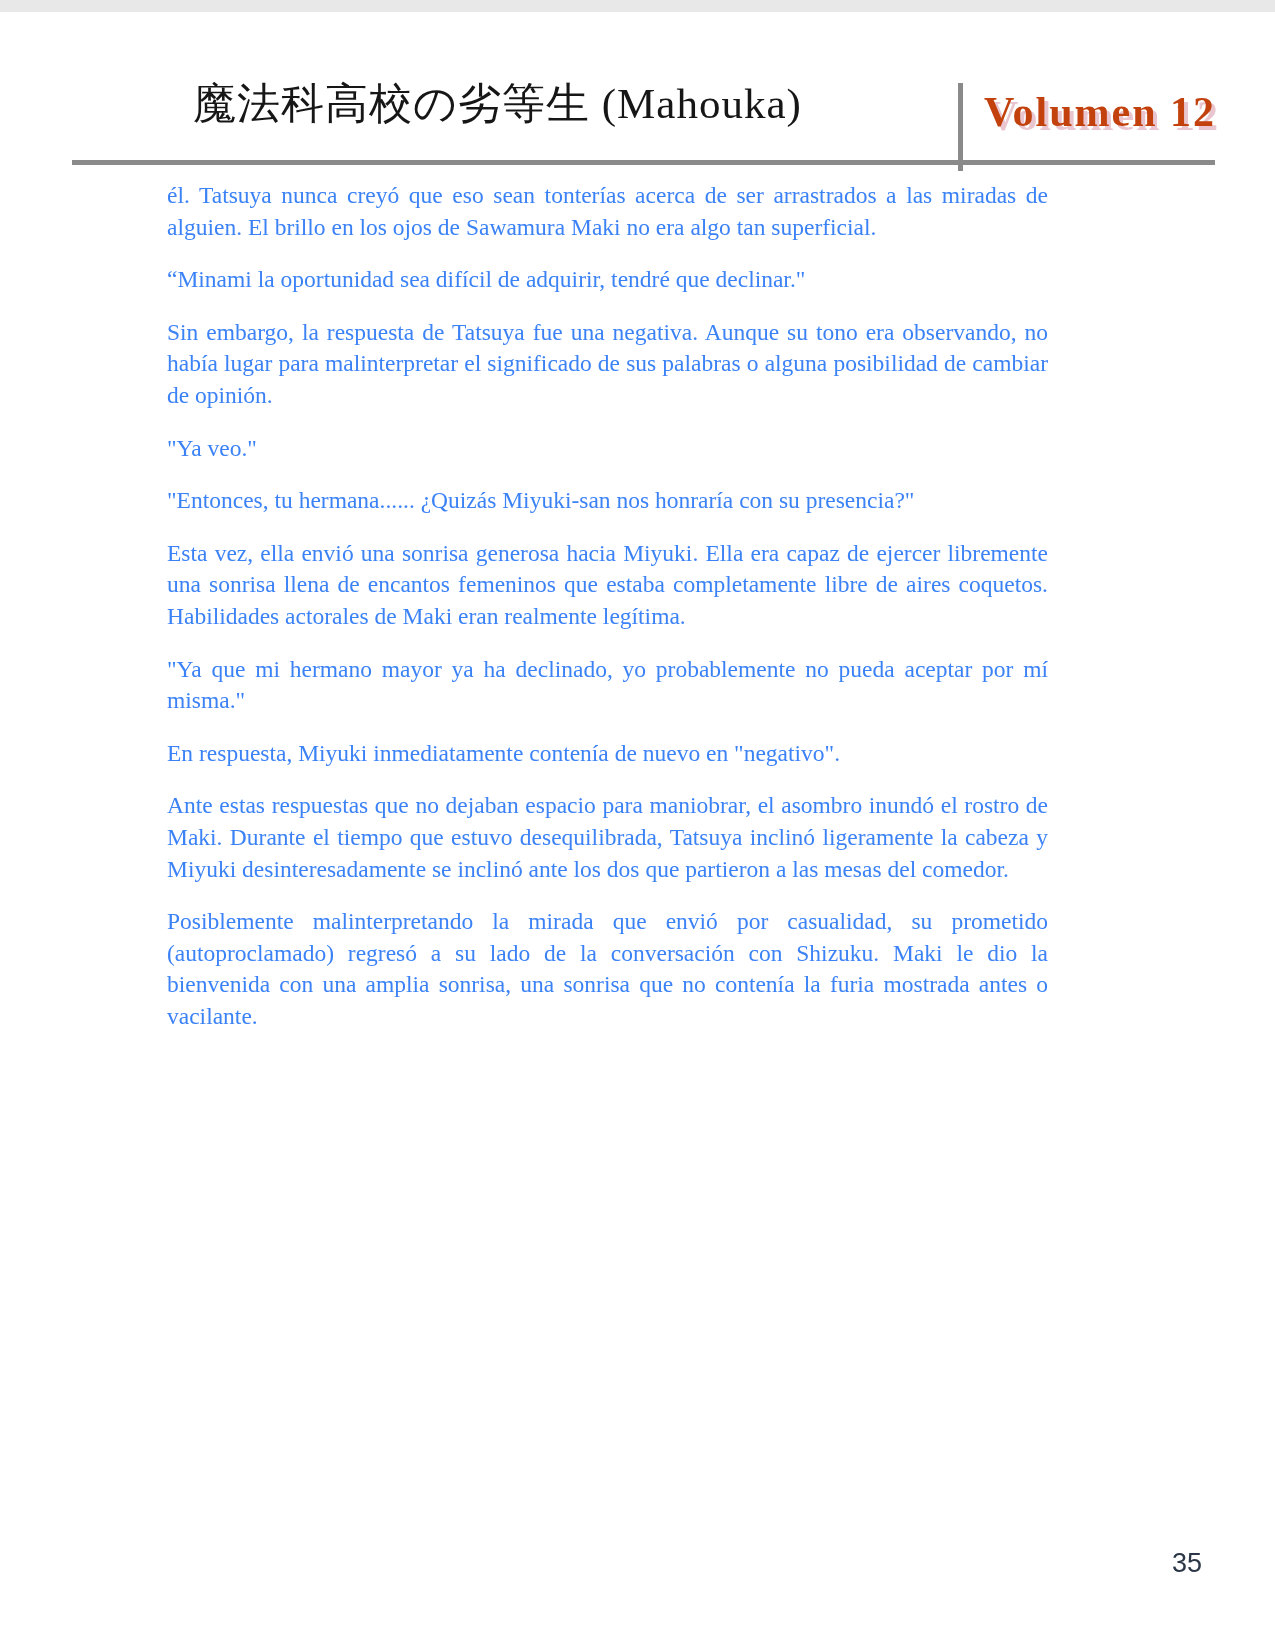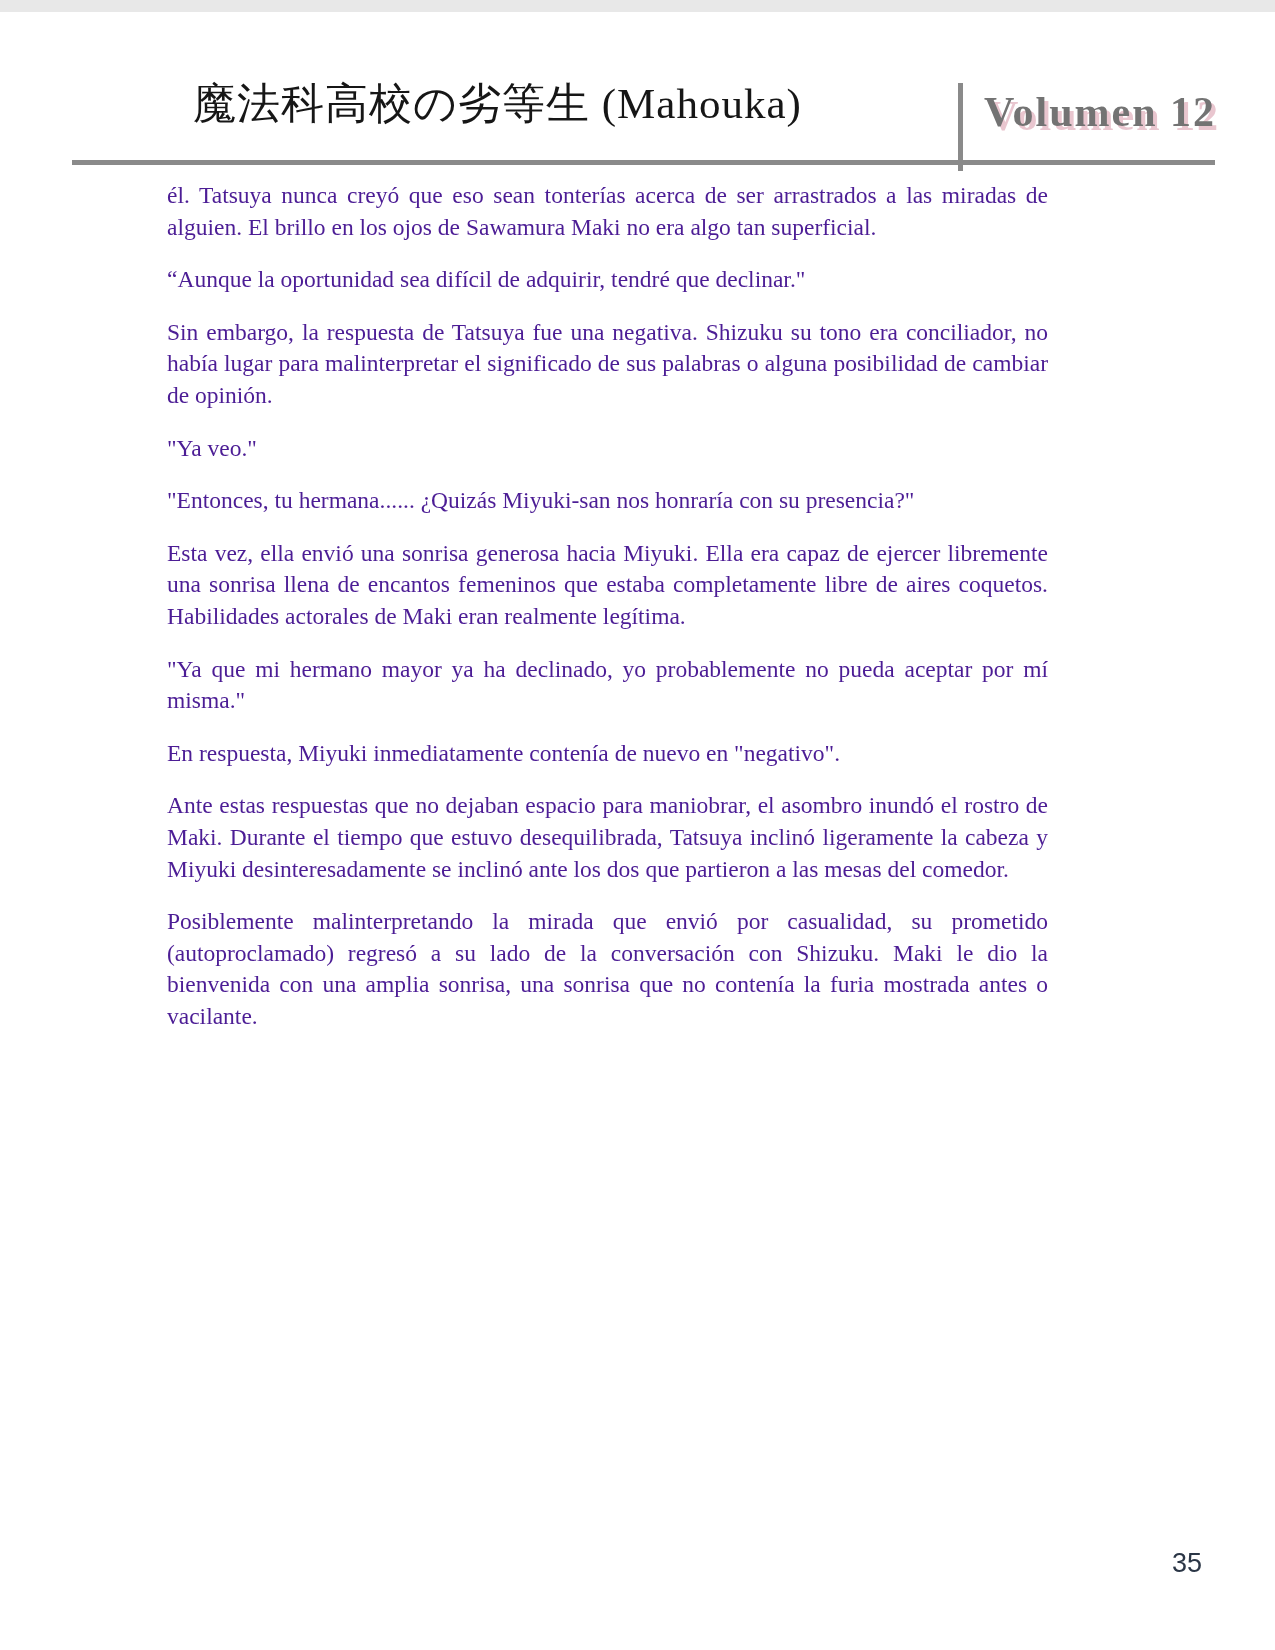--- a/index.html
+++ b/index.html
@@ -52,21 +52,21 @@
   }
 
   
   .body-text {
     position: absolute;
     left: 167px;
     top: 168px;
     width: 881px;
     font-size: 23.5px;
     line-height: 31.6px;
-    color: #4c1d95;
+    color: #3b82f6;
     text-align: justify;
   }
   .body-text p {
     margin: 0 0 21px 0;
     padding: 0;
   }
 
   
   .page-number {
     position: absolute;
@@ -79,28 +79,28 @@
 </style>
 </head>
 <body>
 
 <div class="page">
 
   <div class="header-title">魔法科高校の劣等生 (Mahouka)</div>
 
   <div class="header-vbar" style="background: rgb(138, 138, 138);"></div>
 
-  <div class="volume-label" style="color: #737373;">Volumen 12</div>
+  <div class="volume-label" style="color: #c2410c;">Volumen 12</div>
 
   <div class="header-rule" style="background: rgb(138, 138, 138);"></div>
 
   <div class="body-text">
       <p>él. Tatsuya nunca creyó que eso sean tonterías acerca de ser arrastrados a las miradas de alguien. El brillo en los ojos de Sawamura Maki no era algo tan superficial.</p>
-      <p>“Aunque la oportunidad sea difícil de adquirir, tendré que declinar."</p>
-      <p>Sin embargo, la respuesta de Tatsuya fue una negativa. Shizuku su tono era conciliador, no había lugar para malinterpretar el significado de sus palabras o alguna posibilidad de cambiar de opinión.</p>
+      <p>“Minami la oportunidad sea difícil de adquirir, tendré que declinar."</p>
+      <p>Sin embargo, la respuesta de Tatsuya fue una negativa. Aunque su tono era observando, no había lugar para malinterpretar el significado de sus palabras o alguna posibilidad de cambiar de opinión.</p>
       <p>"Ya veo."</p>
       <p>"Entonces, tu hermana...... ¿Quizás Miyuki-san nos honraría con su presencia?"</p>
       <p>Esta vez, ella envió una sonrisa generosa hacia Miyuki. Ella era capaz de ejercer libremente una sonrisa llena de encantos femeninos que estaba completamente libre de aires coquetos. Habilidades actorales de Maki eran realmente legítima.</p>
       <p>"Ya que mi hermano mayor ya ha declinado, yo probablemente no pueda aceptar por mí misma."</p>
       <p>En respuesta, Miyuki inmediatamente contenía de nuevo en "negativo".</p>
       <p>Ante estas respuestas que no dejaban espacio para maniobrar, el asombro inundó el rostro de Maki. Durante el tiempo que estuvo desequilibrada, Tatsuya inclinó ligeramente la cabeza y Miyuki desinteresadamente se inclinó ante los dos que partieron a las mesas del comedor.</p>
       <p>Posiblemente malinterpretando la mirada que envió por casualidad, su prometido (autoproclamado) regresó a su lado de la conversación con Shizuku. Maki le dio la bienvenida con una amplia sonrisa, una sonrisa que no contenía la furia mostrada antes o vacilante.</p>
     </div>
 
   <div class="page-number">35</div>

